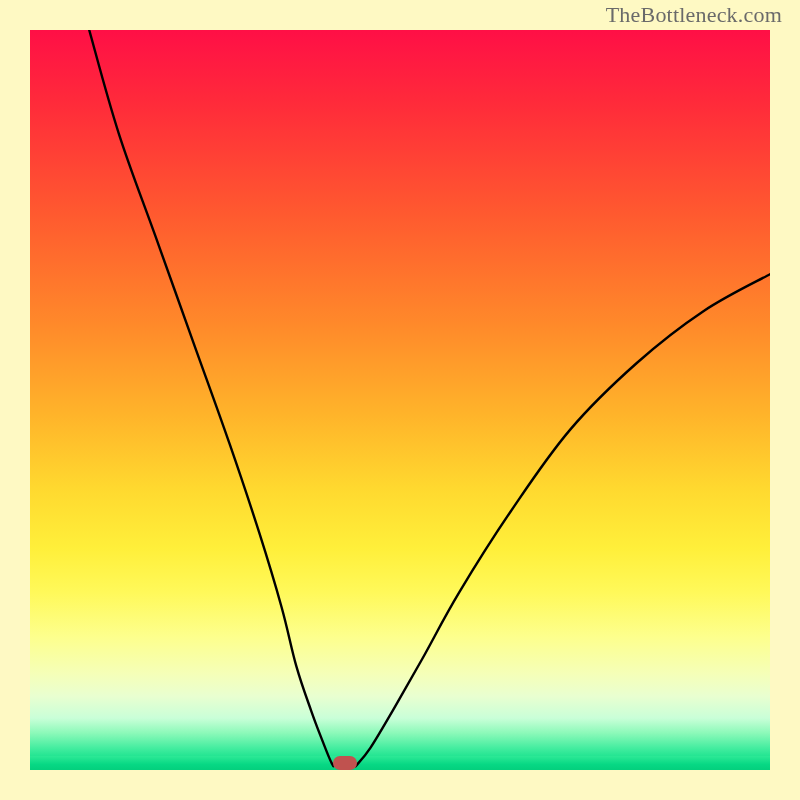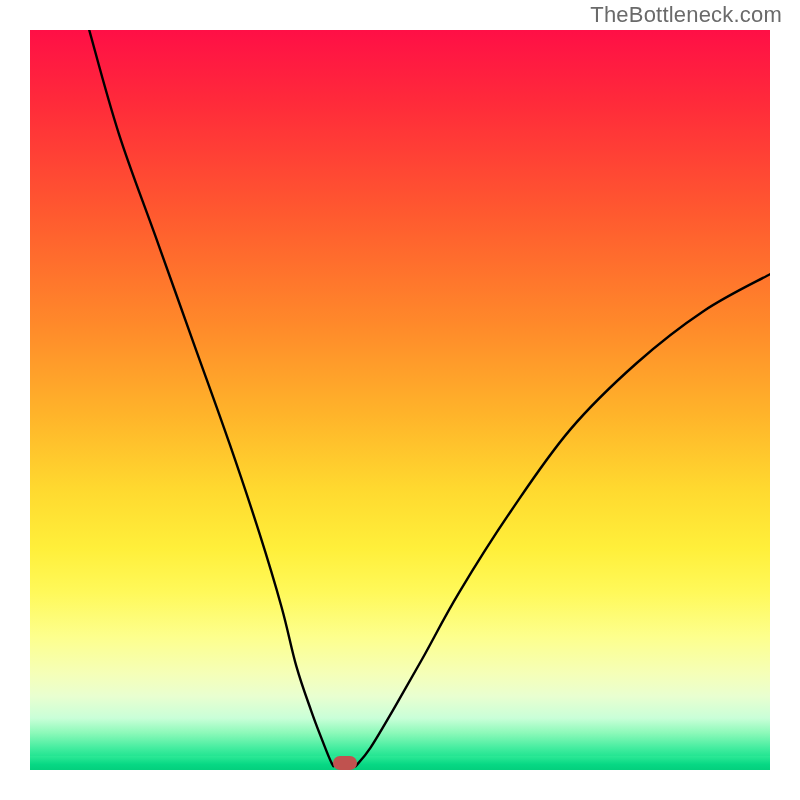--- a/index.html
+++ b/index.html
@@ -10,21 +10,22 @@
     background: #000;
     overflow: hidden;
     font-family: Arial, Helvetica, sans-serif;
   }
   .frame {
     position: absolute;
     left: 0;
     top: 0;
     width: 800px;
     height: 800px;
-    background: #ffffff;
+    background: #fef9c3;
+    font-family: Liberation Serif, serif;
   }
   .watermark {
     position: absolute;
     top: 2px;
     right: 18px;
     color: #6a6a6a;
     font-size: 22px;
     font-weight: 400;
     letter-spacing: 0.2px;
     z-index: 50;

